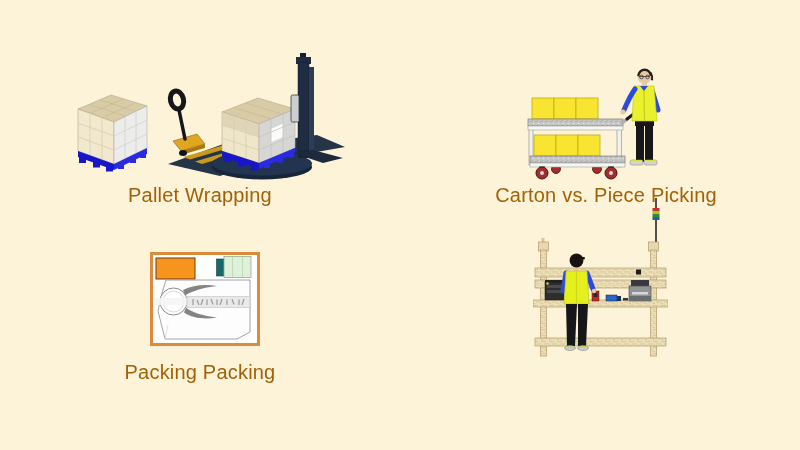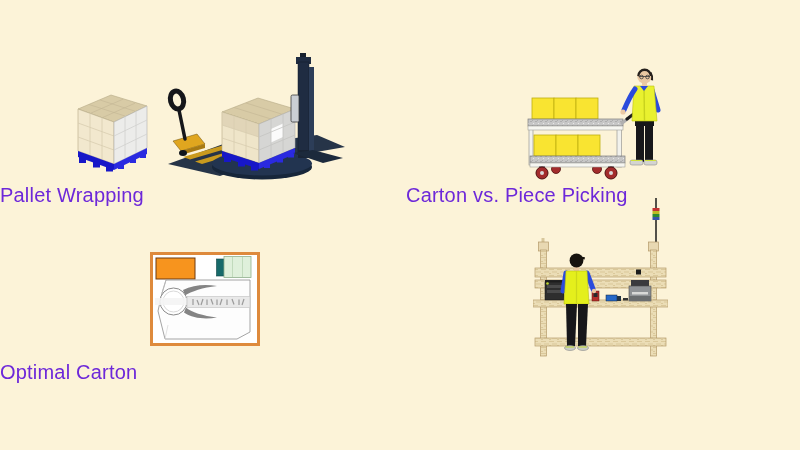--- a/index.html
+++ b/index.html
@@ -8,23 +8,23 @@
     width:800px;height:450px;
     background:#FCF3D8;
     overflow:hidden;
     font-family:"Liberation Sans", sans-serif;
   }
   .quad{position:absolute;width:400px;height:225px;}
   .art{position:absolute;}
   .caption{
     position:absolute;
     width:400px;
-    text-align:left;
+    text-align:center;
     font-size:20px;
-    color:#6d28d9;
+    color:#a16207;
     letter-spacing:0.2px;
   }
   svg{display:block;}
 </style>
 </head>
 <body>
 
 <div class="slide">
 
   <section class="quad" style="left:0;top:0">
@@ -219,21 +219,21 @@
             <line x1="64" y1="44.5" x2="64" y2="50"></line>
             <line x1="69" y1="44" x2="67" y2="50"></line>
             <line x1="74" y1="44.5" x2="74" y2="50"></line>
             <line x1="79" y1="44" x2="81" y2="49.5"></line>
             <line x1="86" y1="44.5" x2="86" y2="50"></line>
             <line x1="91" y1="44" x2="89" y2="50"></line>
           </g>
         </g>
       </svg>
     </div>
-    <div class="caption" style="left:0;top:136px">Optimal Carton</div>
+    <div class="caption" style="left:0;top:136px">Packing Packing</div>
   </section>
 
   <section class="quad" style="left:400px;top:225px">
     <div class="art" style="left:133px;top:-29px">
       <svg width="135" height="164" viewBox="0 0 135 164">
         <defs>
           <pattern id="woodp" patternUnits="userSpaceOnUse" width="8" height="6">
             <rect width="8" height="6" fill="#EBDDB6"></rect>
             <path d="M0,1.5 h5 M3,4 h5 M-1,5.5 h3" stroke="#D3BE8E" stroke-width="0.7" fill="none"></path>
           </pattern>

